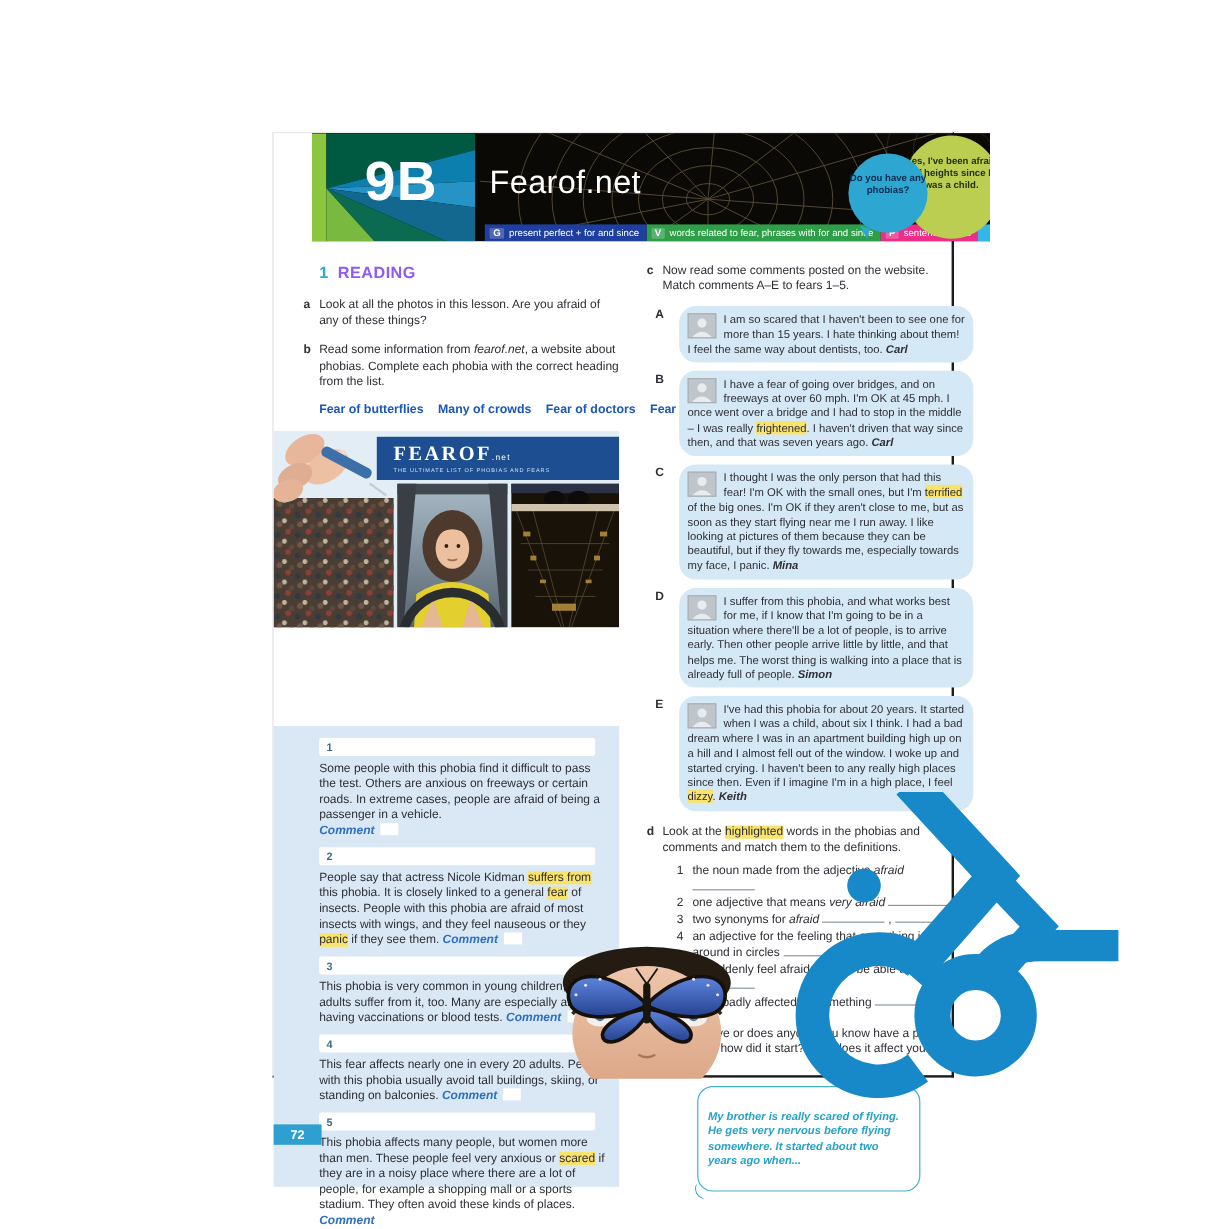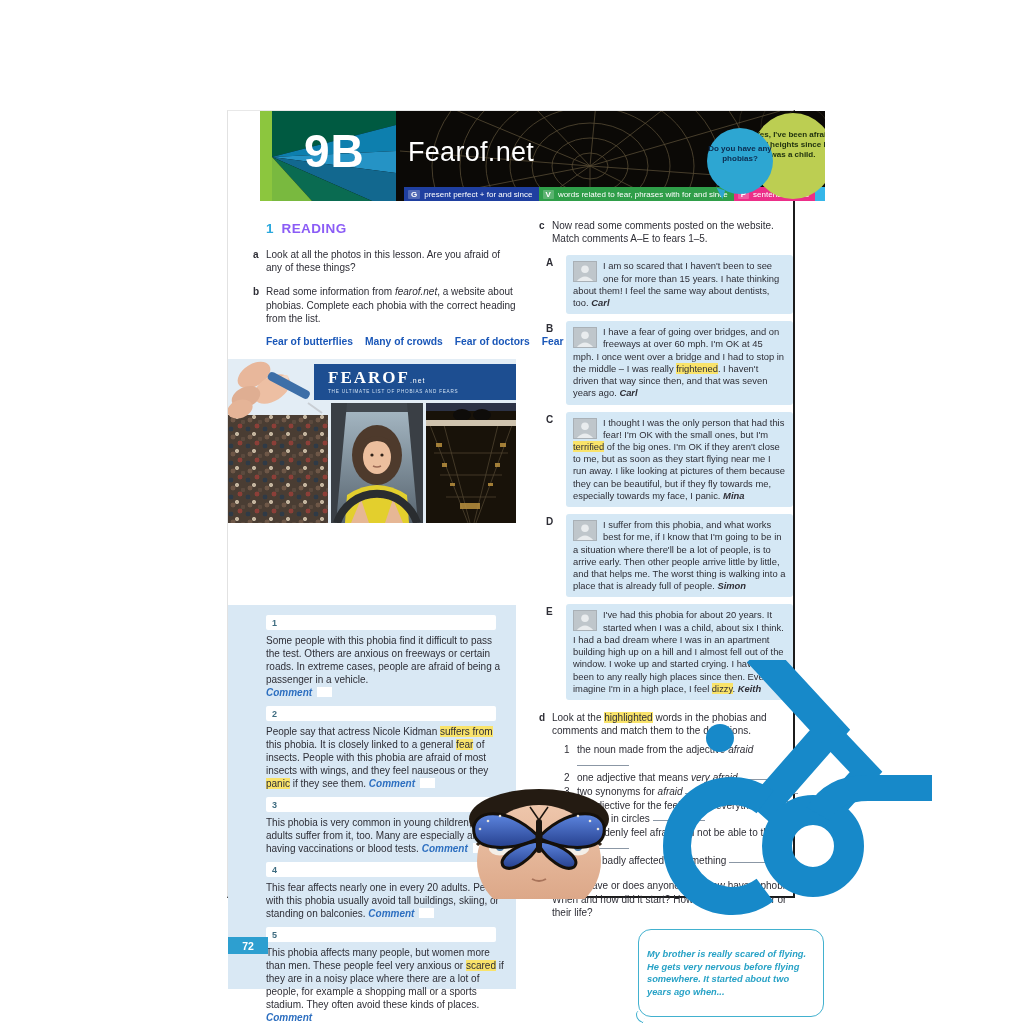--- a/index.html
+++ b/index.html
@@ -76,32 +76,32 @@
   .cmt { color:#2d6fc0; font-style:italic; font-weight:bold; }
   .cbox { display:inline-block; width:15px; height:10px; background:#fff; margin-left:5px; vertical-align:-1px; }
 
   .pagenum { position:absolute; left:0; top:736px; width:40px; height:17px; background:#2d9fd0; color:#fff;
              font-size:10.5px; font-weight:bold; display:flex; align-items:center; justify-content:center; z-index:6;text-align:right; }
 
   
   .comments { margin:10px 0 0 12px; }
   .crow { display:flex; margin-bottom:7px; }
   .cl { width:20px; flex:none; font-weight:bold; font-size:10px; color:#2e2e36; padding-top:2px; }
-  .card { width:227px; flex:none; background:#d5e8f5; border-radius:3px; padding:5px 7px 5px 7px;
+  .card { width:245px; flex:none; background:#d5e8f5; border-radius:14px; padding:5px 7px 5px 7px;
           font-size:9.4px; line-height:1.3; color:#2e2e36; }
   .avatar { float:left; width:24px; height:21px; background:#bfc6cb; border:1px solid #a9b0b6; margin:1px 6px 1px 0; }
 
   
   .defs { margin:6px 0 0 30px; width:238px; }
   .def { display:flex; font-size:10px; line-height:1.38; color:#2e2e36; }
   .def .dn { width:13px; flex:none; }
   .def .dt { flex:1; }
 
   
-  .ebub { position:relative; margin:10px 0 0 104px; width:186px; border:1.5px solid #42b1cf; border-radius:13px;
+  .ebub { position:relative; margin:10px 0 0 47px; width:186px; border:1.5px solid #42b1cf; border-radius:13px;
           padding:18px 8px; color:#28a2c6; font-style:italic; font-weight:bold; font-size:9.3px; line-height:1.35; }
   .ebub::after { content:""; position:absolute; left:-4px; bottom:-6px; width:9px; height:9px;
                  border-left:1.5px solid #42b1cf; border-bottom:1.5px solid #42b1cf; border-radius:0 0 0 9px; transform:rotate(18deg); }
 
   
   .hl { background:#f9e36a; padding:0 0; }
   .it { font-style:italic; }
   .bd { font-weight:bold; }
   .blank { display:inline-block; width:52px; height:9px; border-bottom:1px solid #8b97a5; }
 

